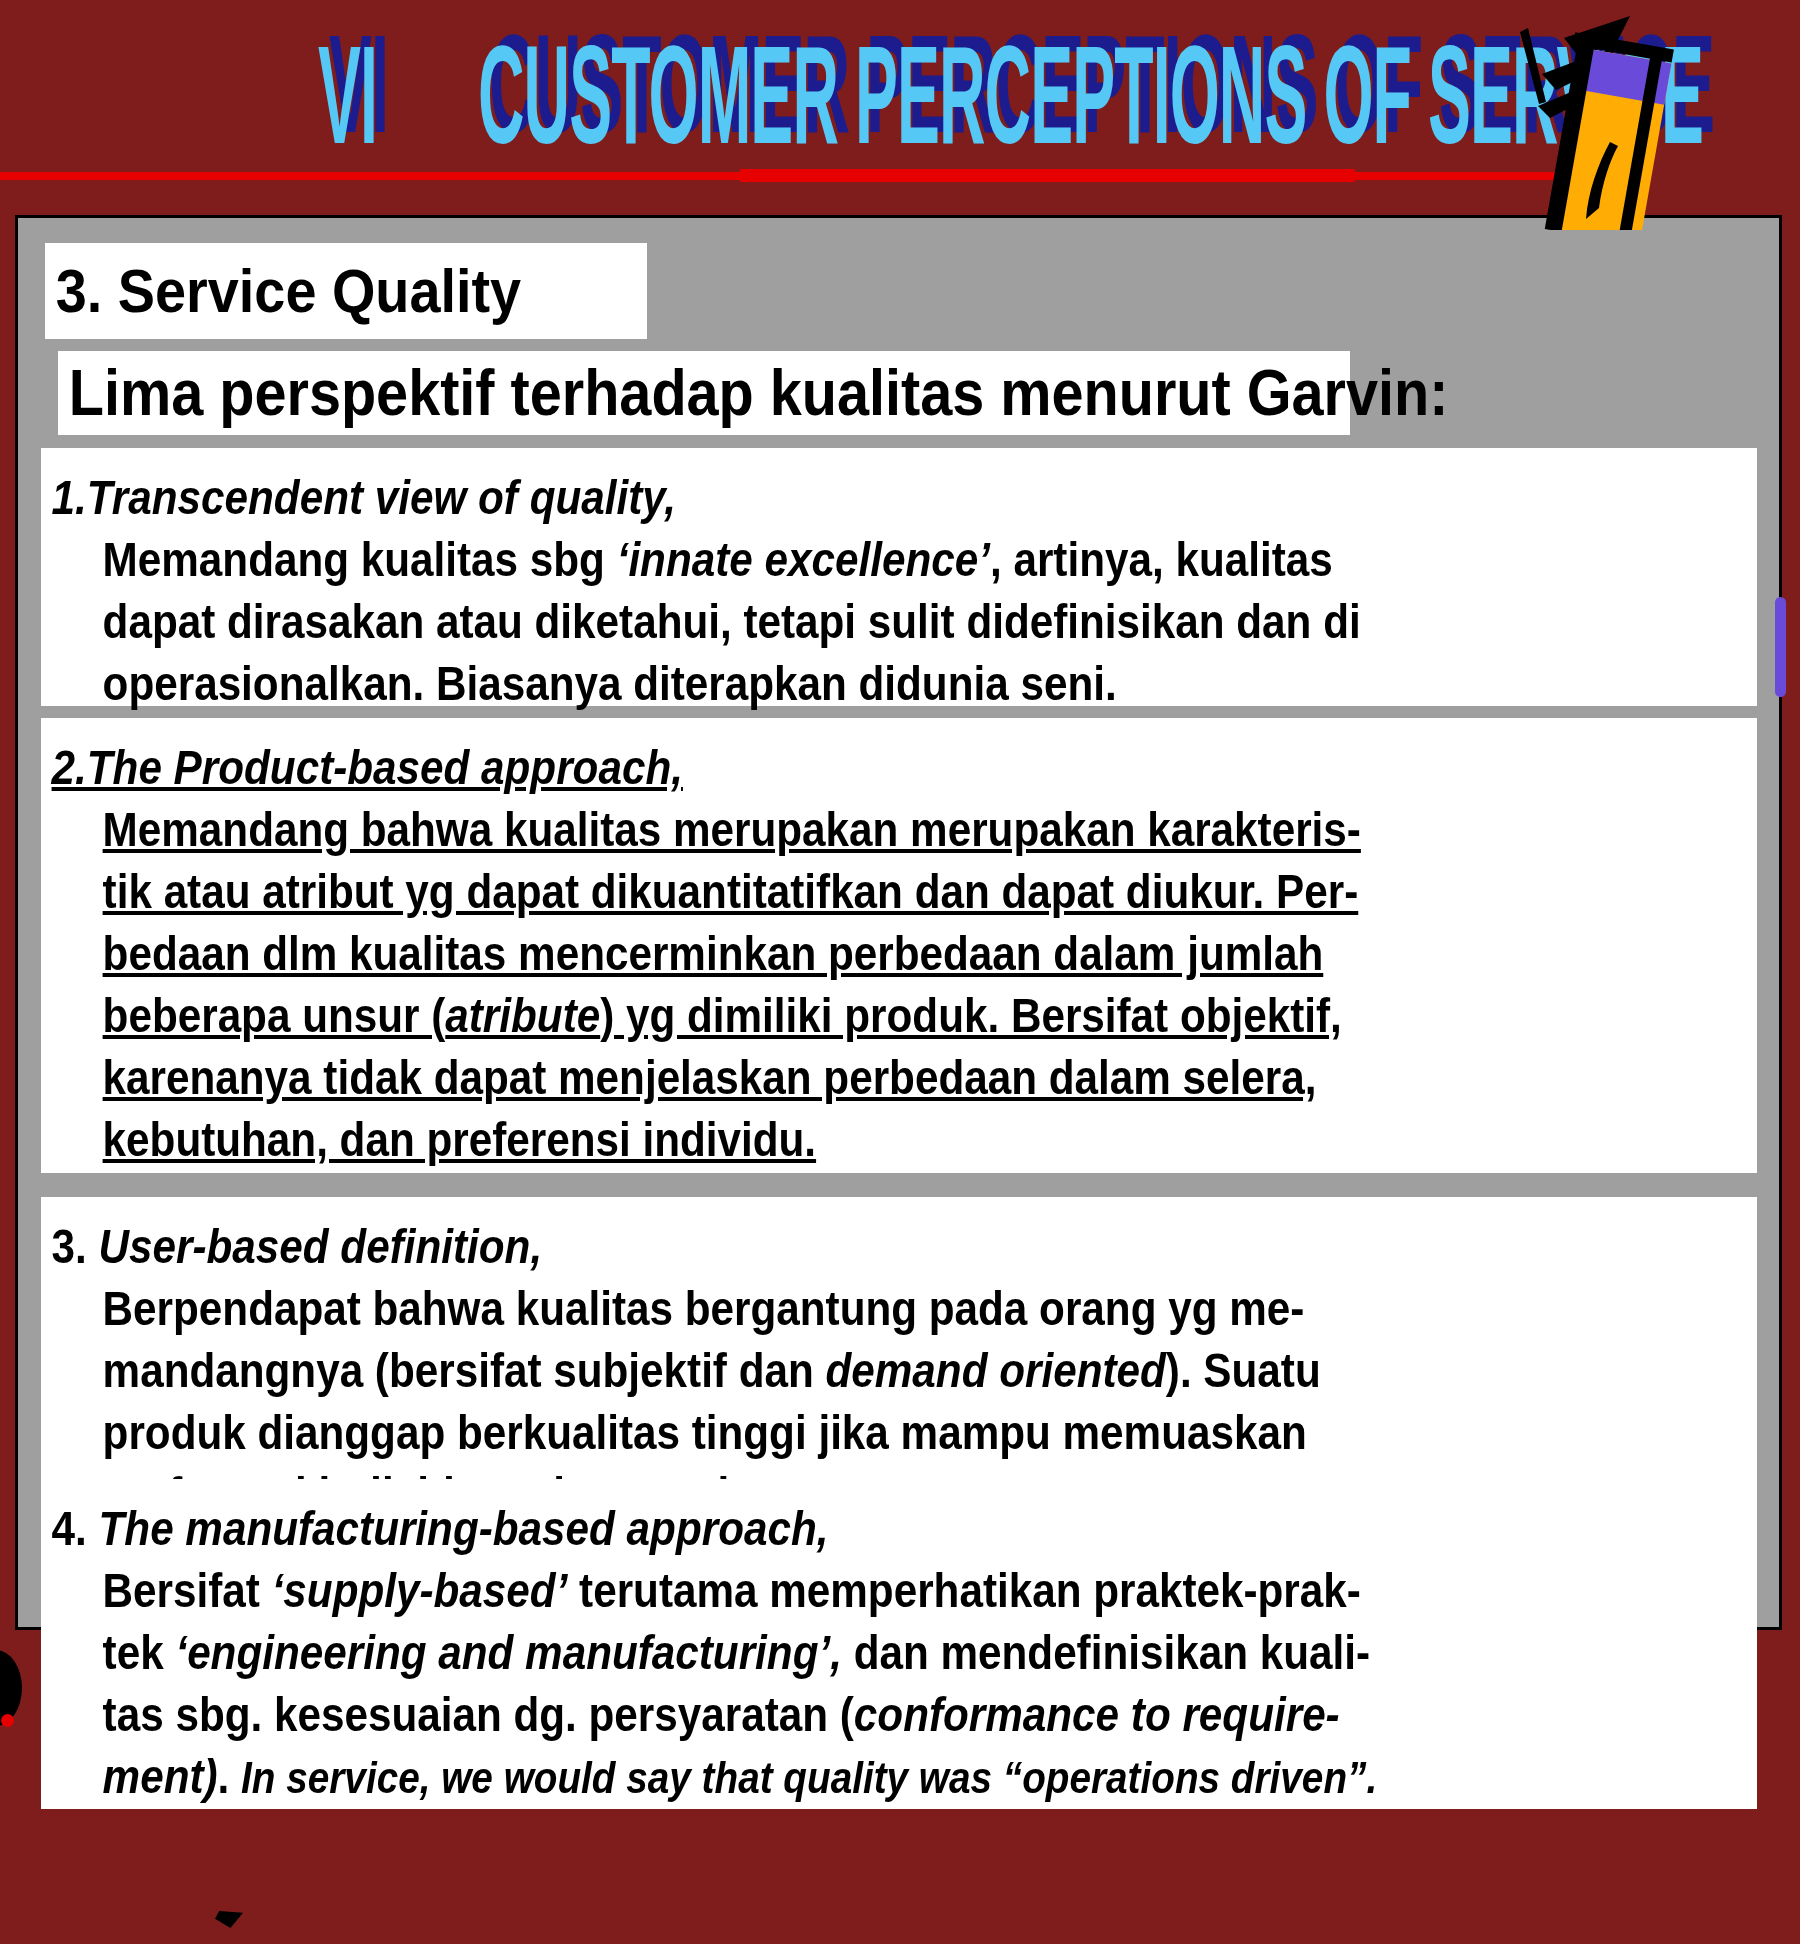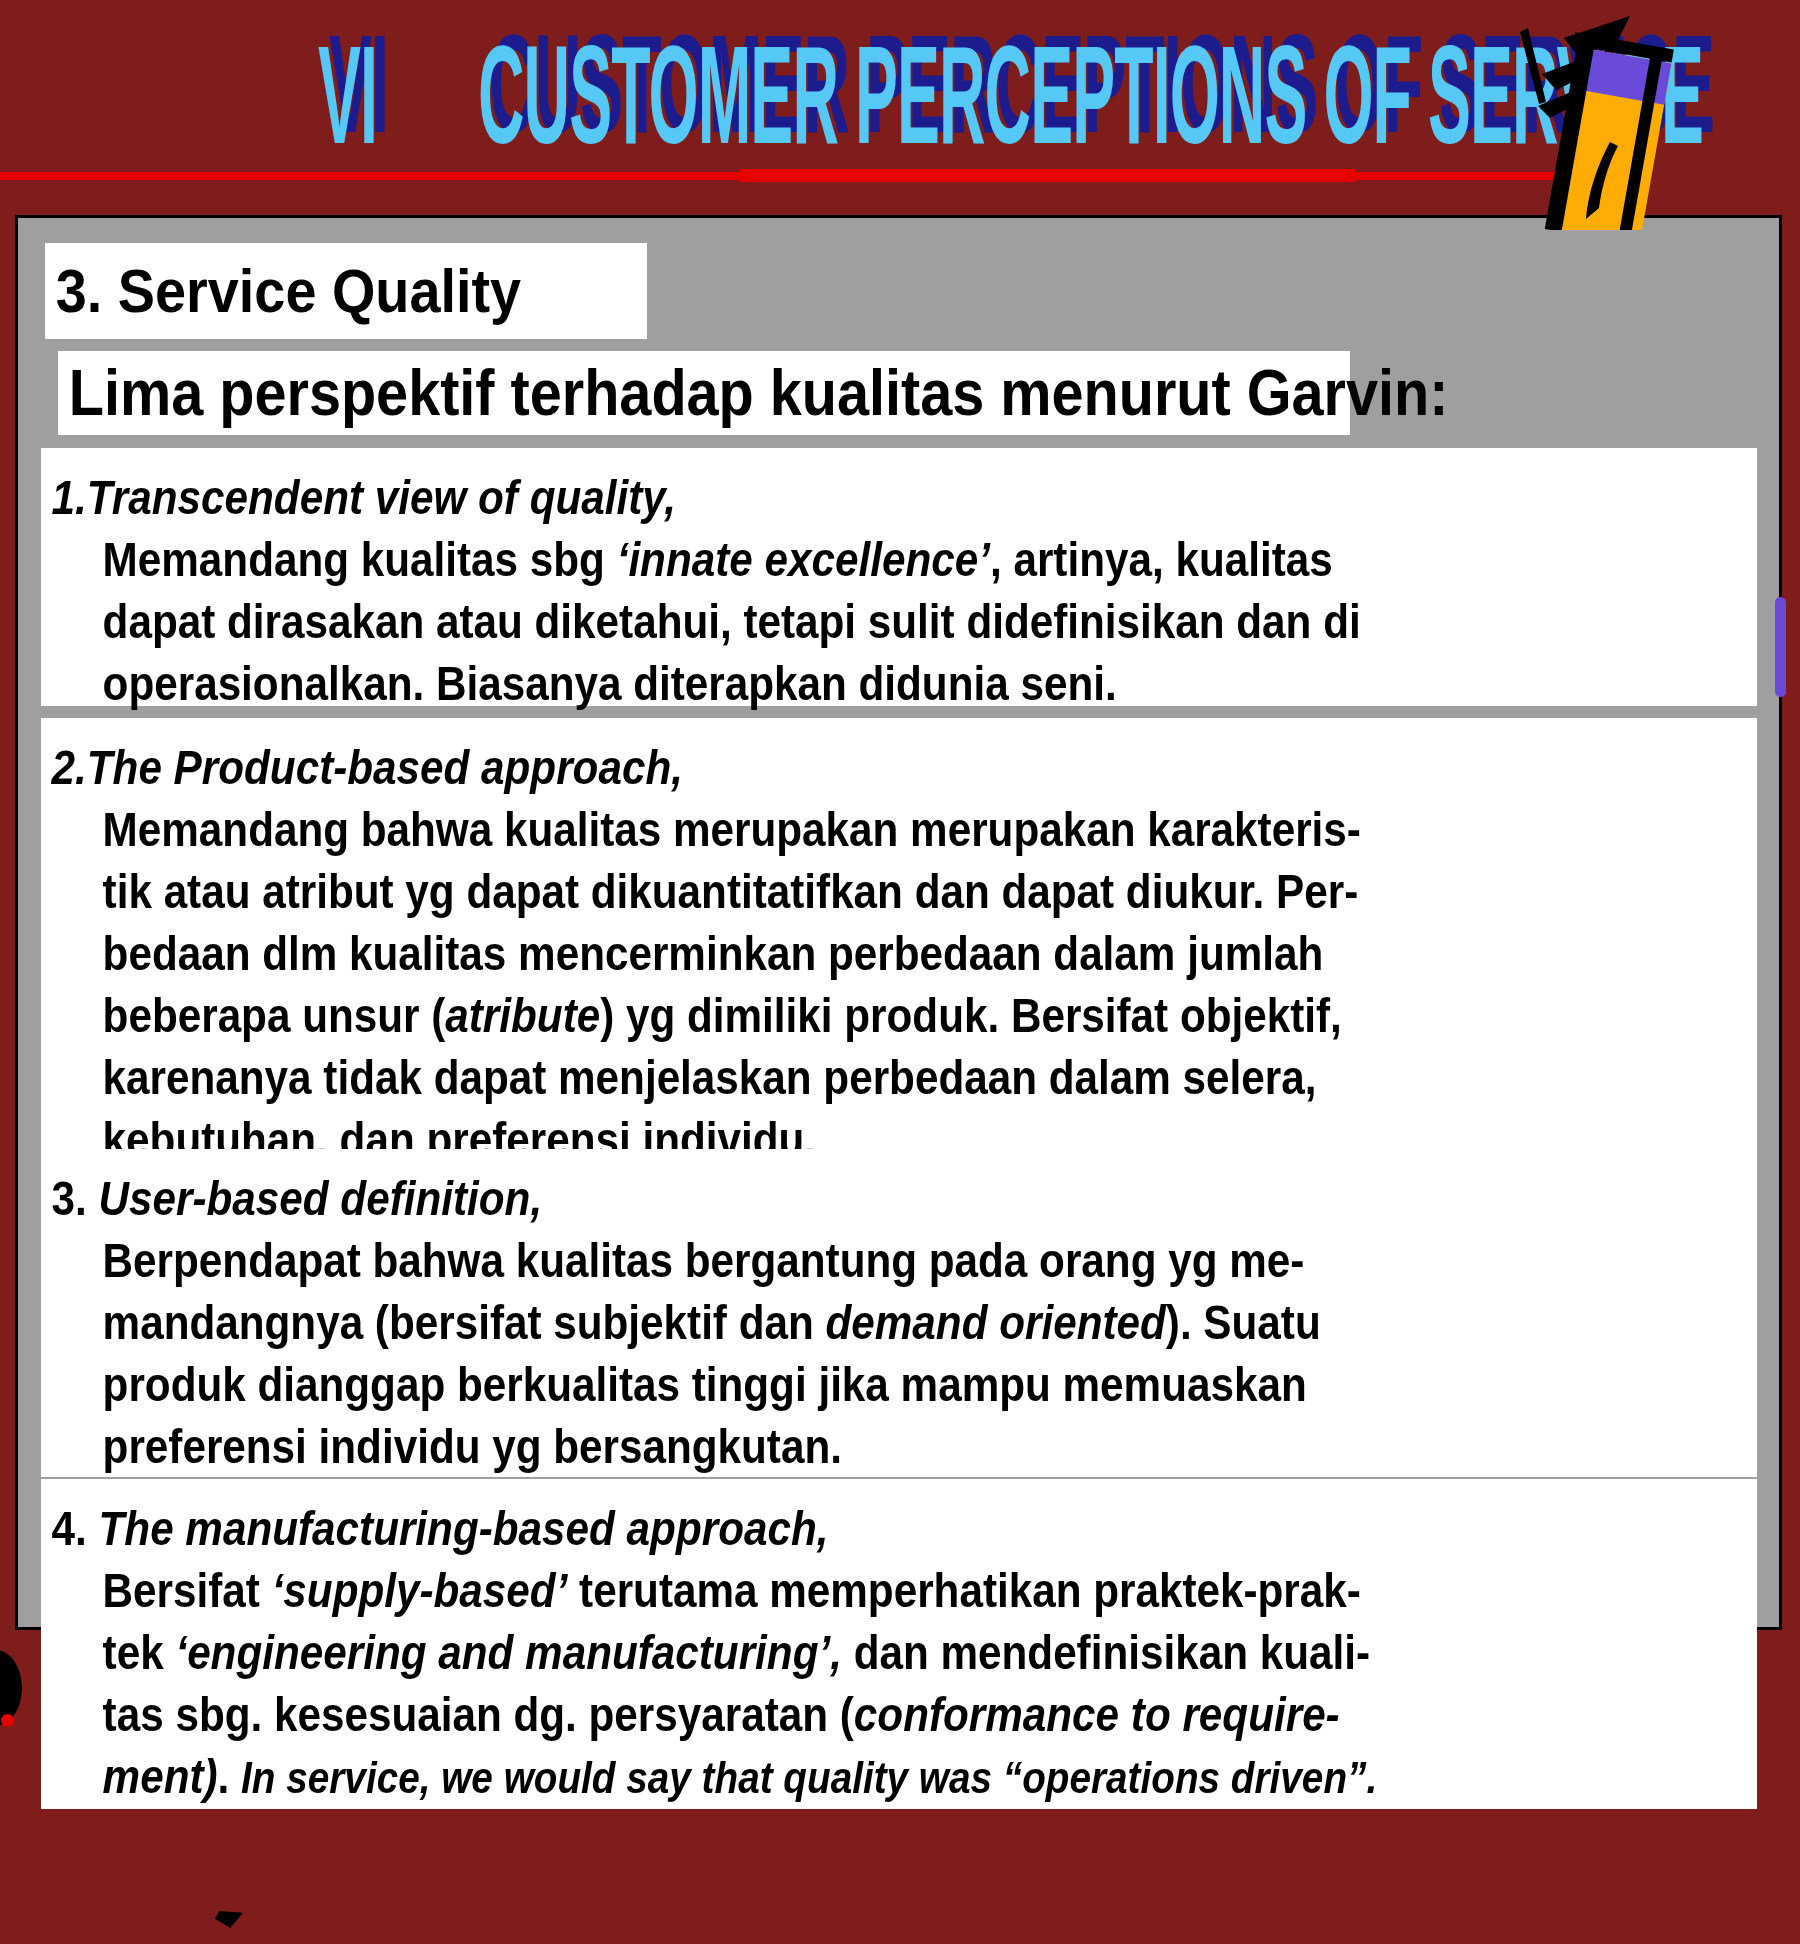--- a/index.html
+++ b/index.html
@@ -42,22 +42,22 @@
     left:40px; top:133px; width:1292px; height:84px;
     font-weight:700; font-size:64px; line-height:84px;
   }
   .cond { display:inline-block; transform:scaleX(0.9); transform-origin:0 50%; white-space:nowrap; padding-left:12px; }
 
   .item {
     left:23px; width:1716px;
     font-weight:700; font-size:48px; line-height:62px; padding-top:19px;
   }
   .item1 { top:230px; height:258px; }
-  .item2 { top:500px; height:455px; }
-  .item3 { top:931px; height:328px; }
+  .item2 { top:500px; height:455px;text-decoration:underline; }
+  .item3 { top:979px; height:328px; }
   .item4 { top:1261px; height:330px; }
 
   .tline { white-space:nowrap; transform:scaleX(0.88); transform-origin:0 0; }
   .tline.hd  { padding-left:12px; }
   .tline.ind { padding-left:70px; }
   .it { font-style:italic; }
   .sm { font-size:44px; }
 
   
   .blob { position:absolute; left:-30px; top:1650px; width:52px; height:76px;

